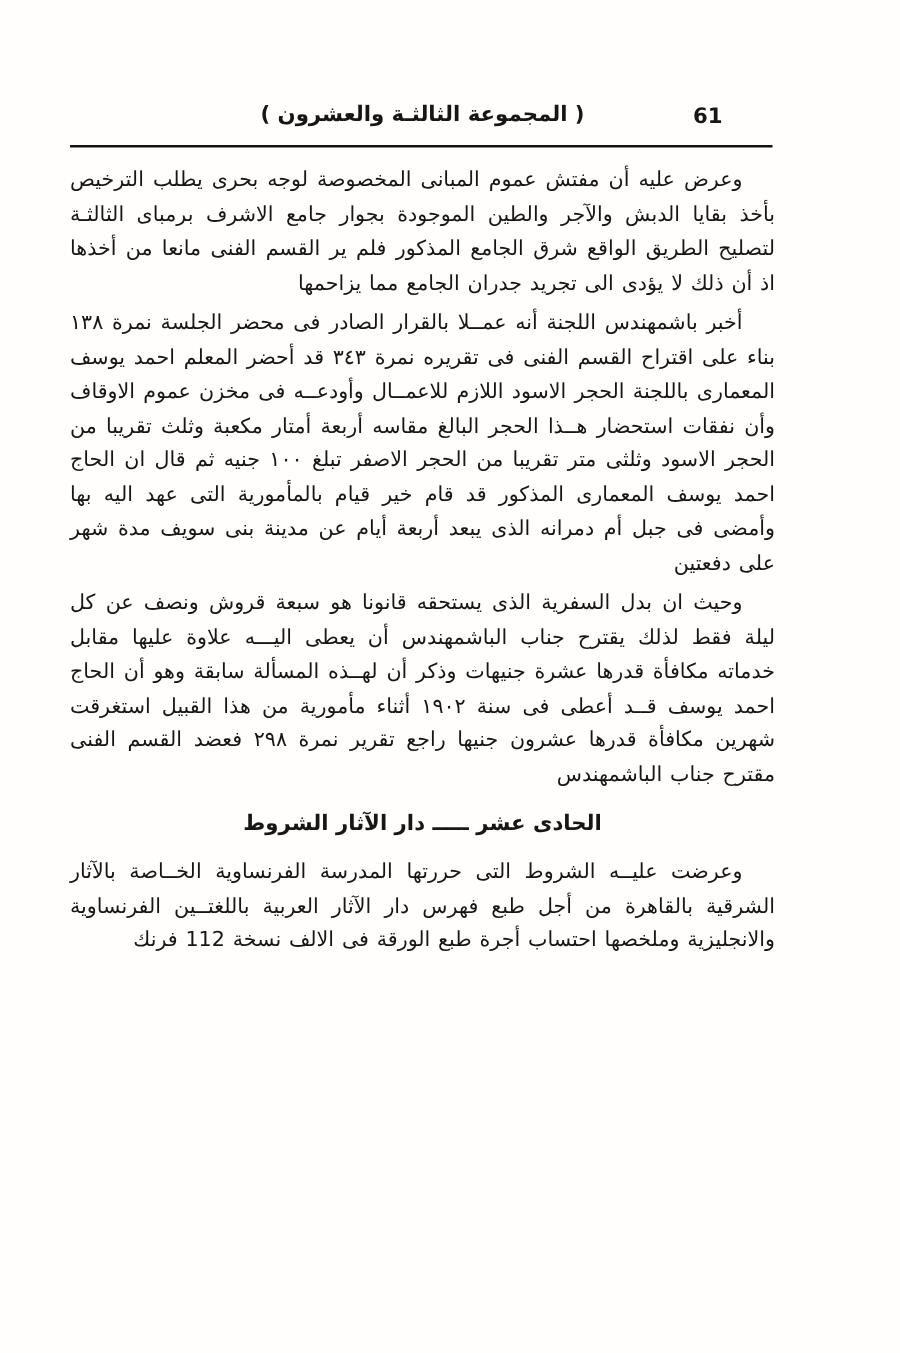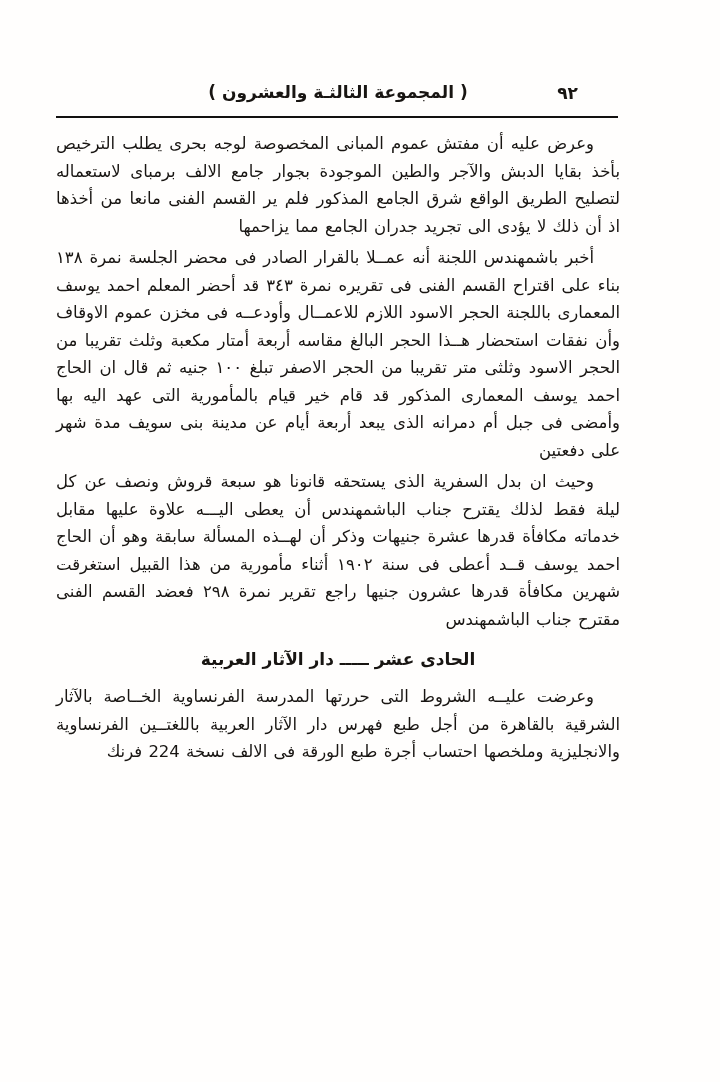--- a/index.html
+++ b/index.html
@@ -65,36 +65,36 @@
     word-spacing: 1px;
   }
 </style>
 </head>
 <body>
 
 <div class="page">
 
   <header class="page-header">
     <span class="header-title">( المجموعة الثالثـة والعشرون )</span>
-    <span class="page-number">٩٢</span>
+    <span class="page-number">61</span>
   </header>
 
   <div class="header-rule"></div>
 
   <main class="content">
 
     <section>
-      <p class="body-paragraph">وعرض عليه أن مفتش عموم المبانى المخصوصة لوجه بحرى يطلب الترخيص بأخذ بقايا الدبش والآجر والطين الموجودة بجوار جامع الالف برمباى لاستعماله لتصليح الطريق الواقع شرق الجامع المذكور فلم ير القسم الفنى مانعا من أخذها اذ أن ذلك لا يؤدى الى تجريد جدران الجامع مما يزاحمها</p>
+      <p class="body-paragraph">وعرض عليه أن مفتش عموم المبانى المخصوصة لوجه بحرى يطلب الترخيص بأخذ بقايا الدبش والآجر والطين الموجودة بجوار جامع الاشرف برمباى الثالثـة لتصليح الطريق الواقع شرق الجامع المذكور فلم ير القسم الفنى مانعا من أخذها اذ أن ذلك لا يؤدى الى تجريد جدران الجامع مما يزاحمها</p>
     </section>
 
     <section>
       <p class="body-paragraph">أخبر باشمهندس اللجنة أنه عمــلا بالقرار الصادر فى محضر الجلسة نمرة ١٣٨ بناء على اقتراح القسم الفنى فى تقريره نمرة ٣٤٣ قد أحضر المعلم احمد يوسف المعمارى باللجنة الحجر الاسود اللازم للاعمــال وأودعــه فى مخزن عموم الاوقاف وأن نفقات استحضار هــذا الحجر البالغ مقاسه أربعة أمتار مكعبة وثلث تقريبا من الحجر الاسود وثلثى متر تقريبا من الحجر الاصفر تبلغ ١٠٠ جنيه ثم قال ان الحاج احمد يوسف المعمارى المذكور قد قام خير قيام بالمأمورية التى عهد اليه بها وأمضى فى جبل أم دمرانه الذى يبعد أربعة أيام عن مدينة بنى سويف مدة شهر على دفعتين</p>
       <p class="body-paragraph">وحيث ان بدل السفرية الذى يستحقه قانونا هو سبعة قروش ونصف عن كل ليلة فقط لذلك يقترح جناب الباشمهندس أن يعطى اليـــه علاوة عليها مقابل خدماته مكافأة قدرها عشرة جنيهات وذكر أن لهــذه المسألة سابقة وهو أن الحاج احمد يوسف قــد أعطى فى سنة ١٩٠٢ أثناء مأمورية من هذا القبيل استغرقت شهرين مكافأة قدرها عشرون جنيها راجع تقرير نمرة ٢٩٨ فعضد القسم الفنى مقترح جناب الباشمهندس</p>
     </section>
 
     <section>
-      <h2 class="section-heading">الحادى عشر ـــــ دار الآثار العربية</h2>
-      <p class="body-paragraph">وعرضت عليــه الشروط التى حررتها المدرسة الفرنساوية الخــاصة بالآثار الشرقية بالقاهرة من أجل طبع فهرس دار الآثار العربية باللغتــين الفرنساوية والانجليزية وملخصها احتساب أجرة طبع الورقة فى الالف نسخة 224 فرنك</p>
+      <h2 class="section-heading">الحادى عشر ـــــ دار الآثار الشروط</h2>
+      <p class="body-paragraph">وعرضت عليــه الشروط التى حررتها المدرسة الفرنساوية الخــاصة بالآثار الشرقية بالقاهرة من أجل طبع فهرس دار الآثار العربية باللغتــين الفرنساوية والانجليزية وملخصها احتساب أجرة طبع الورقة فى الالف نسخة 112 فرنك</p>
     </section>
 
   </main>
 
 </div>
 
 </body></html>

